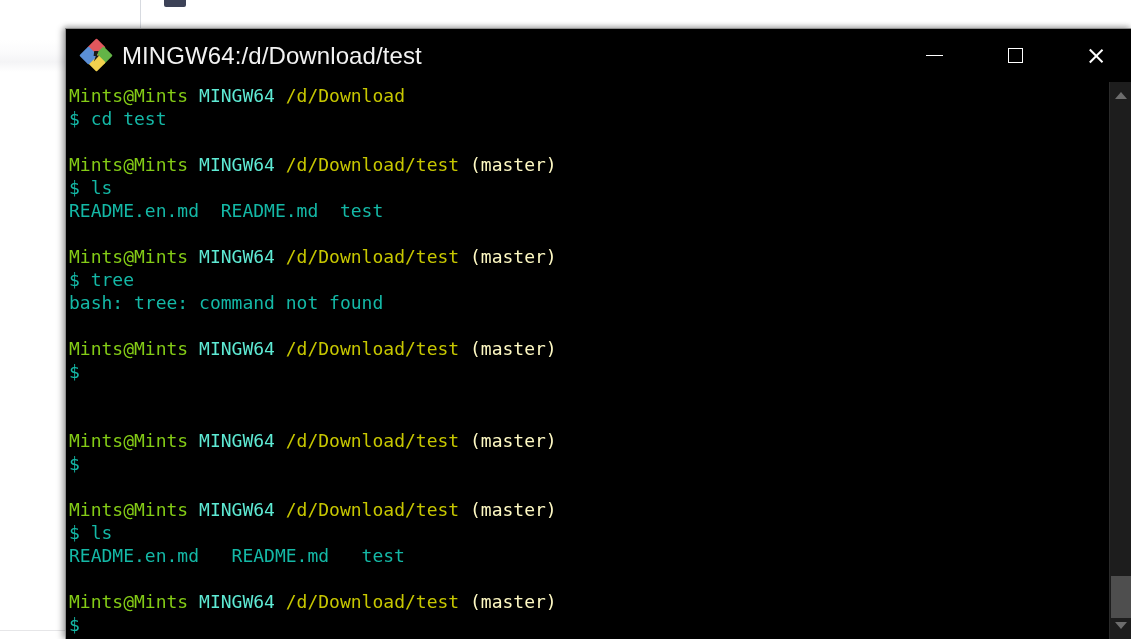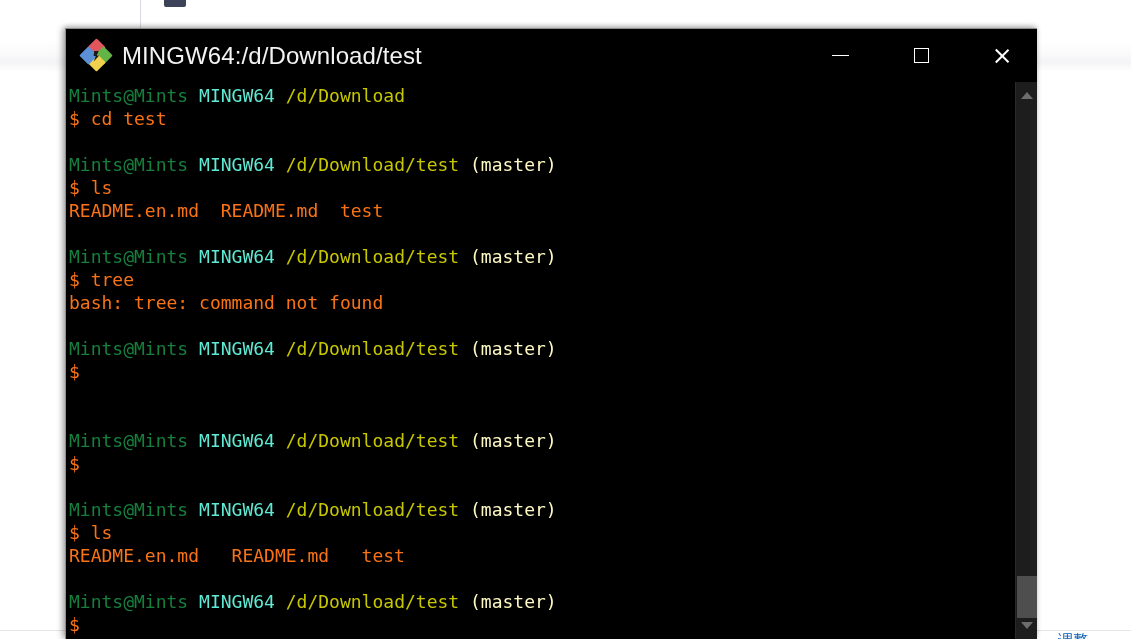--- a/index.html
+++ b/index.html
@@ -57,21 +57,21 @@
     white-space: nowrap;
     color: #1161b5;
   }
   .bg-bottom-text.dark { color: #33353a; }
 
   
   #terminal-window {
     position: absolute;
     left: 65px;
     top: 28px;
-    width: 972px;
+    width: 1066px;
     height: 611px;
     background: #000000;
     box-shadow: -3px 0 6px rgba(0,0,0,0.28), 0 -2px 5px rgba(0,0,0,0.18);
     border-left: 1px solid #8e8e8e;
     border-top: 1px solid #8e8e8e;
     box-sizing: border-box;
     overflow: hidden;
   }
 
   
@@ -183,25 +183,25 @@
   }
   #terminal-lines {
     font-family: "DejaVu Sans Mono", "Liberation Mono", monospace;
     font-size: 18px;
     line-height: 23px;
     white-space: pre;
     color: #cccccc;
     padding-top: 2px;
   }
   .tline { height: 23px; }
-  .c-green   { color: #15803d; }
+  .c-green   { color: #84cc16; }
   .c-magenta { color: #5eead4; }
   .c-yellow  { color: #c7c700; text-align: center; }
   .c-cyan    { color: #fef9c3; }
-  .c-grey    { color: #f97316; margin-top: 12px; }
+  .c-grey    { color: #14b8a6; margin-top: 12px; }
 
   
   #terminal-scrollbar {
     position: absolute;
     right: 0;
     top: 53px;
     width: 22px;
     height: 558px;
     background: #1d1d1d;
     border-left: 1px solid #2a2a2a;

